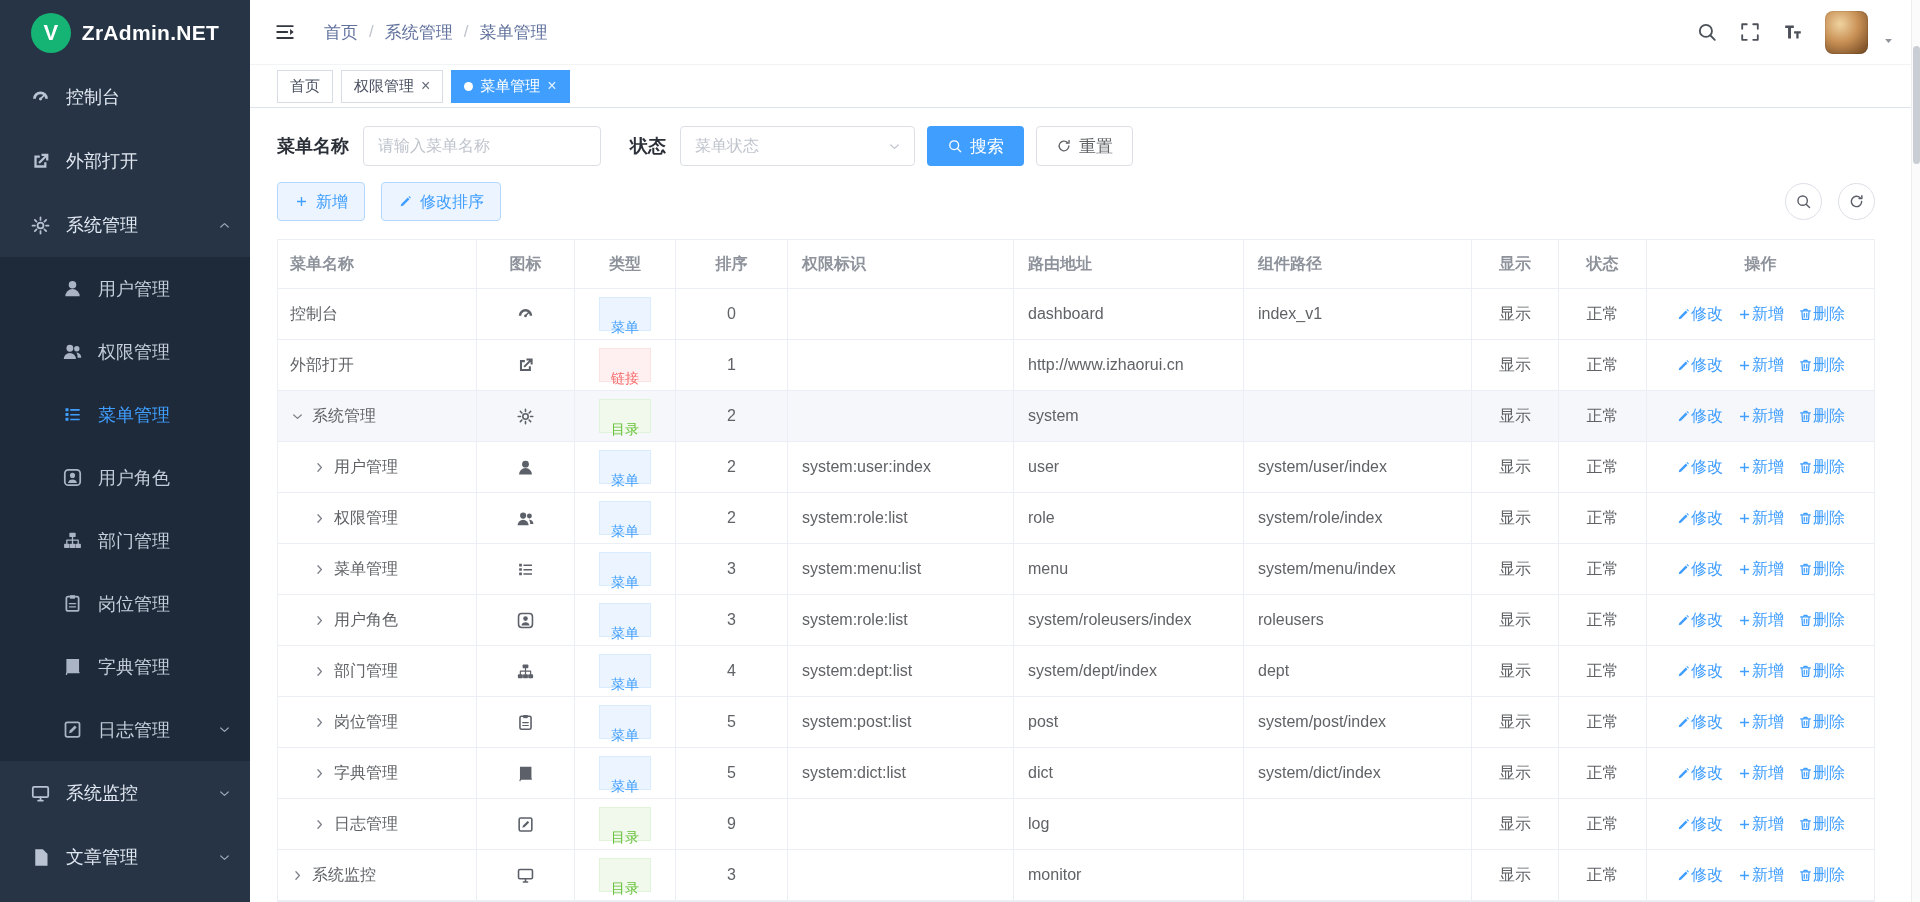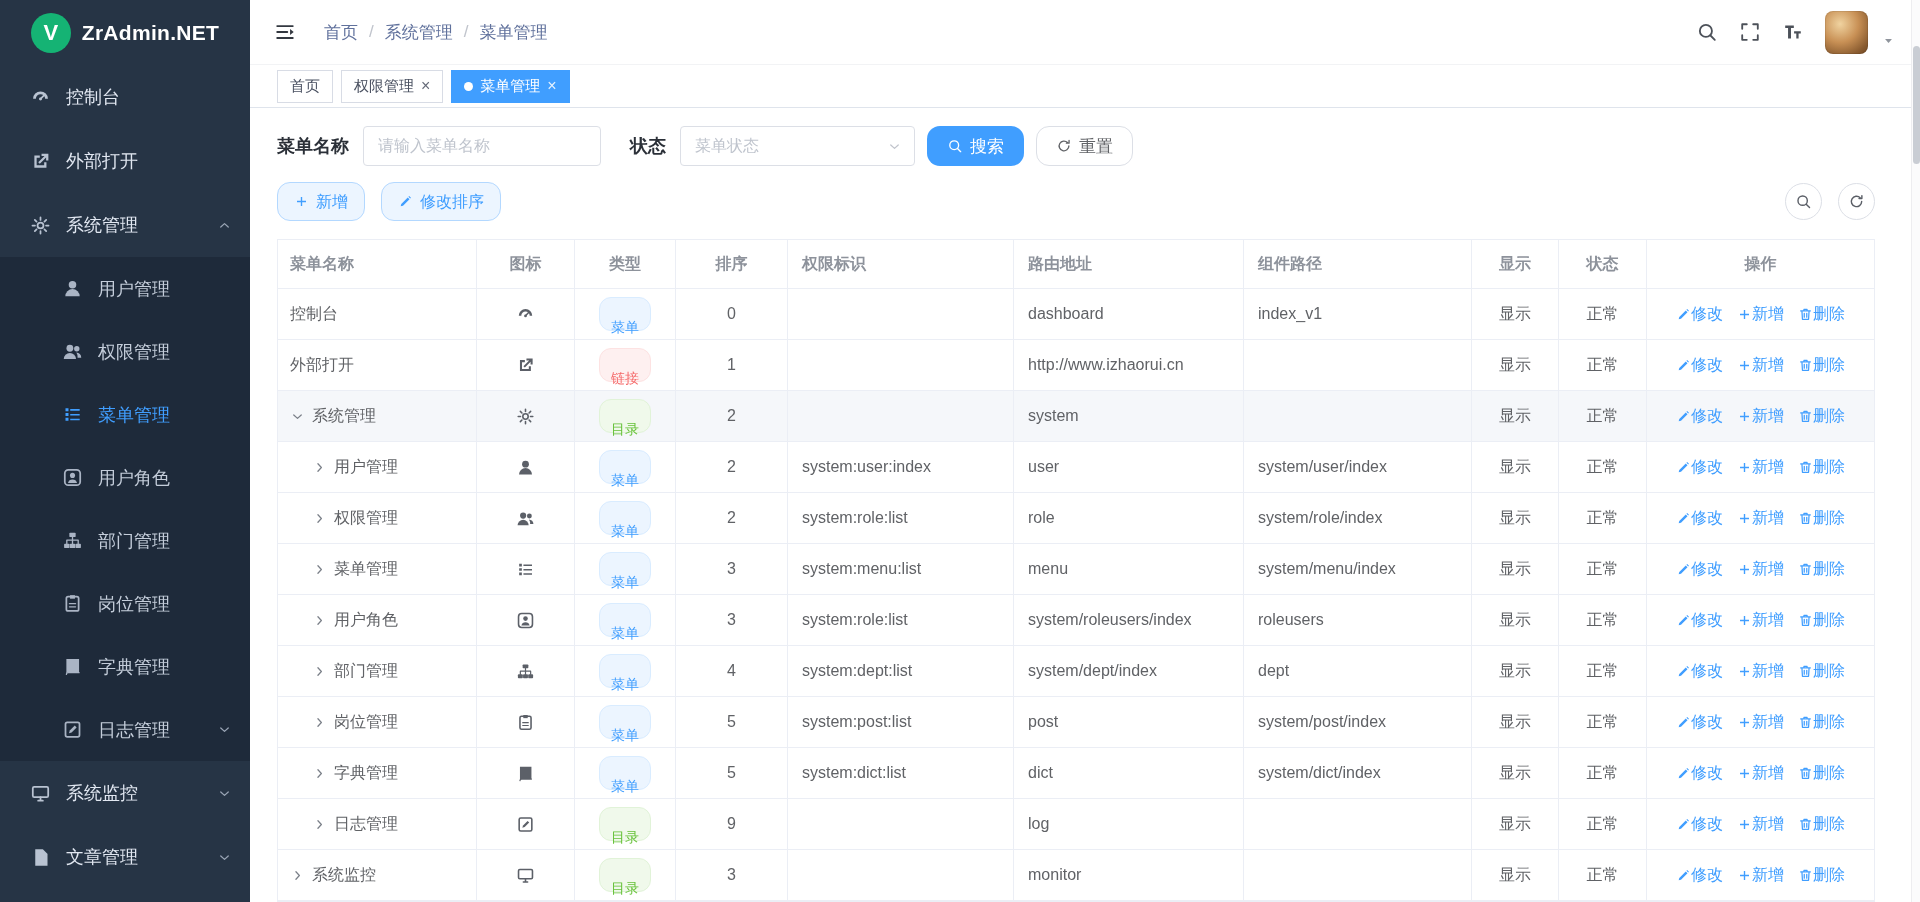--- a/index.html
+++ b/index.html
@@ -45,21 +45,21 @@
   .content{flex:1;padding:18px 45px 0 27px;min-height:0}
 
   
   .filter{display:flex;align-items:center}
   .flabel{font-size:18px;font-weight:bold;color:#2b3038;margin-right:14px}
   .finput{width:238px;height:40px;border:1px solid #dcdfe6;border-radius:4px;padding:0 14px;font-size:16px;color:#606266;outline:none;font-family:inherit;margin-right:29px}
   .finput::placeholder{color:#bfc4cd}
   .fselect{width:235px;height:40px;border:1px solid #dcdfe6;border-radius:4px;background:#fff;display:flex;align-items:center;justify-content:space-between;padding:0 12px 0 14px;cursor:pointer;margin-right:12px}
   .fselect .ph{color:#bfc4cd;font-size:16px}
   .selarrow{width:15px;height:15px;color:#c0c4cc}
-  .btn{display:inline-flex;align-items:center;gap:7px;height:40px;padding:0 19px;border-radius:13px;font-size:17px;border:1px solid transparent;cursor:pointer;font-family:inherit;line-height:1}
+  .btn{display:inline-flex;align-items:center;gap:7px;height:40px;padding:0 19px;border-radius:4px;font-size:17px;border:1px solid transparent;cursor:pointer;font-family:inherit;line-height:1}
   .btn.primary{background:#409eff;color:#fff}
   .btn.primary + .btn{margin-left:12px}
   .btn.plainw{background:#fff;border-color:#dcdfe6;color:#606266}
   .icon15{width:16px;height:16px;display:inline-block}
   .icon14{width:15px;height:15px;display:inline-block}
 
   
   .toolbar{display:flex;align-items:center;gap:16px;margin-top:16px}
   .btn.plainblue{background:#ecf5ff;border-color:#b3d8ff;color:#409eff;height:39px;font-size:16px;padding:0 16px}
   .spacer{flex:1}
@@ -75,21 +75,21 @@
   .th,.td{display:flex;align-items:center;border-right:1px solid #ebeef5;overflow:hidden;white-space:nowrap}
   .th{font-weight:bold;color:#8d929b}
   .td{color:#606266}
   .th:last-child,.td:last-child{border-right:none}
   .c1,.c2,.c3,.c7,.c8,.c9{justify-content:center}
   .c0{padding-left:12px}
   .c4,.c5,.c6{padding:0 14px}
   .tarw{width:15px;height:15px;flex:none;margin-right:7px;color:#7a7f88;cursor:pointer}
   .indent{display:inline-block;flex:none}
   .rico{width:19px;height:19px;color:#5c6068}
-  .tag{height:28px;line-height:26px;padding:16px 11px;border-radius:12px;font-size:14px;border:1px solid}
+  .tag{height:28px;line-height:26px;padding:16px 11px;border-radius:0;font-size:14px;border:1px solid}
   .tag.primary{color:#409eff;background:#ecf5ff;border-color:#d9ecff}
   .tag.success{color:#67c23a;background:#f0f9eb;border-color:#e1f3d8}
   .tag.danger{color:#f56c6c;background:#fef0f0;border-color:#fde2e2}
   .op{display:inline-flex;align-items:center;color:#409eff;cursor:pointer;margin:0 7px;text-decoration:none}
   .oico{width:15px;height:15px;display:inline-block}
 
   
   .scroll{position:absolute;top:0;right:0;bottom:0;width:9px;background:#fbfbfc;border-left:1px solid #ededf0}
   .thumb{position:absolute;left:1px;top:46px;width:7px;height:118px;border-radius:4px;background:#c9cdd4;cursor:grab}
 </style>

